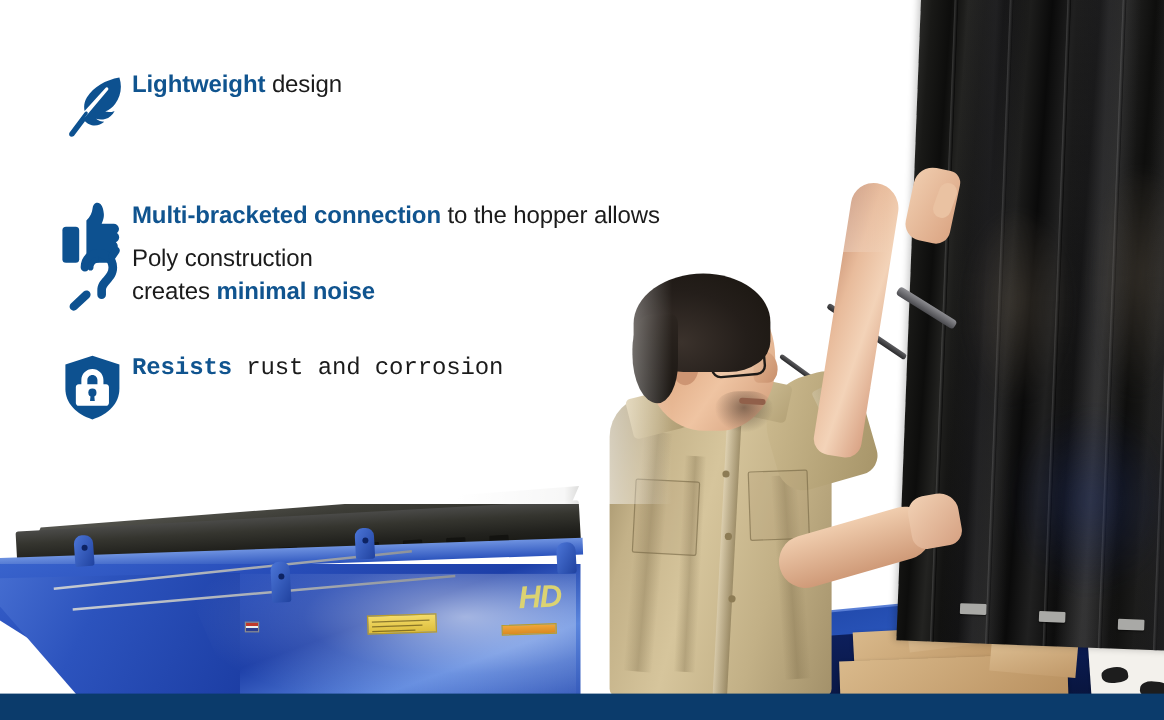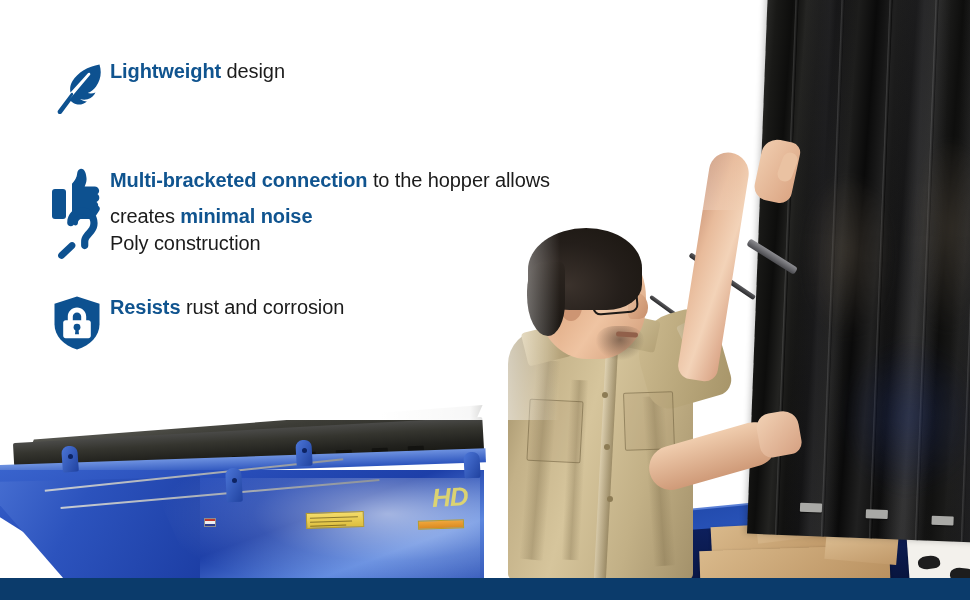--- a/index.html
+++ b/index.html
@@ -674,26 +674,26 @@
           <path d="M34.4 4.5c-8.7 0-15.2 6.6-15.2 15.2 0 2 1.6 3.6 3.6 3.6s3.6-1.6 3.6-3.6c0-4.6 3.4-8 8-8s8 3.7 8 8.3c0 3.4-1.6 5.3-4.1 8-2.7 2.9-5.2 6-5.2 10.8v3.8c0 2 1.6 3.6 3.6 3.6s3.6-1.6 3.6-3.6v-3.8c0-2 1.1-3.4 3.3-5.8 2.9-3.2 6-6.8 6-13C49.6 11.1 43.1 4.5 34.4 4.5z" fill="#0d5190"></path>
 
           <path d="M34.2 15.8c-2.5 0-4.3 1.9-4.3 4.3 0 1.3-1.1 2.4-2.4 2.4s-2.4-1.1-2.4-2.4c0-5 4.1-9.1 9.1-9.1v4.8z" fill="#0d5190"></path>
 
           <path d="M26.6 40.2c1.3 1.4 1.2 3.6-.2 4.9L15.8 55c-1.4 1.3-3.6 1.2-4.9-.2s-1.2-3.6.2-4.9l10.6-9.9c1.4-1.3 3.6-1.2 4.9.2z" fill="#0d5190"></path>
 
           <path d="M50.4 3.1c1.5 1 1.9 3 .9 4.5l-3.1 4.7c-1 1.5-3 1.9-4.5.9-1.5-1-1.9-3-.9-4.5l3.1-4.7c1-1.5 3-1.9 4.5-.9z" fill="#0d5190"></path>
         </svg>
       </div>
       <div class="feature-text">
+        <div><span>Poly construction</span></div>
         <div><span>creates </span><span class="hl">minimal noise</span></div>
-        <div><span>Poly construction</span></div>
       </div>
     </div>
 
-    <div class="feature" style="left:44px;top:294px;">
+    <div class="feature" style="left:44px;top:294px;font-family:Liberation Mono, monospace;">
       <div class="feature-icon">
         <svg width="58" height="58" viewBox="0 0 58 58" aria-hidden="true">
           <path d="M29 2.5 6.5 9.8v20.4c0 11.6 9.1 21.1 22.5 25.3 13.4-4.2 22.5-13.7 22.5-25.3V9.8L29 2.5z" fill="#0d5190"></path>
           <path d="M29 13.4c-5.1 0-9.2 4.1-9.2 9.2v3.6h-2.2c-1.3 0-2.4 1.1-2.4 2.4v13.2c0 1.3 1.1 2.4 2.4 2.4h22.8c1.3 0 2.4-1.1 2.4-2.4V28.6c0-1.3-1.1-2.4-2.4-2.4h-2.2v-3.6c0-5.1-4.1-9.2-9.2-9.2zm0 5c2.3 0 4.2 1.9 4.2 4.2v3.6h-8.4v-3.6c0-2.3 1.9-4.2 4.2-4.2z" fill="#ffffff"></path>
           <circle cx="29" cy="33.2" r="3.4" fill="#0d5190"></circle>
           <path d="M27.6 34.6h2.8l.6 5.6h-4z" fill="#0d5190"></path>
         </svg>
       </div>
       <div class="feature-text">
         <div><span class="hl">Resists</span><span> rust and corrosion</span></div>

